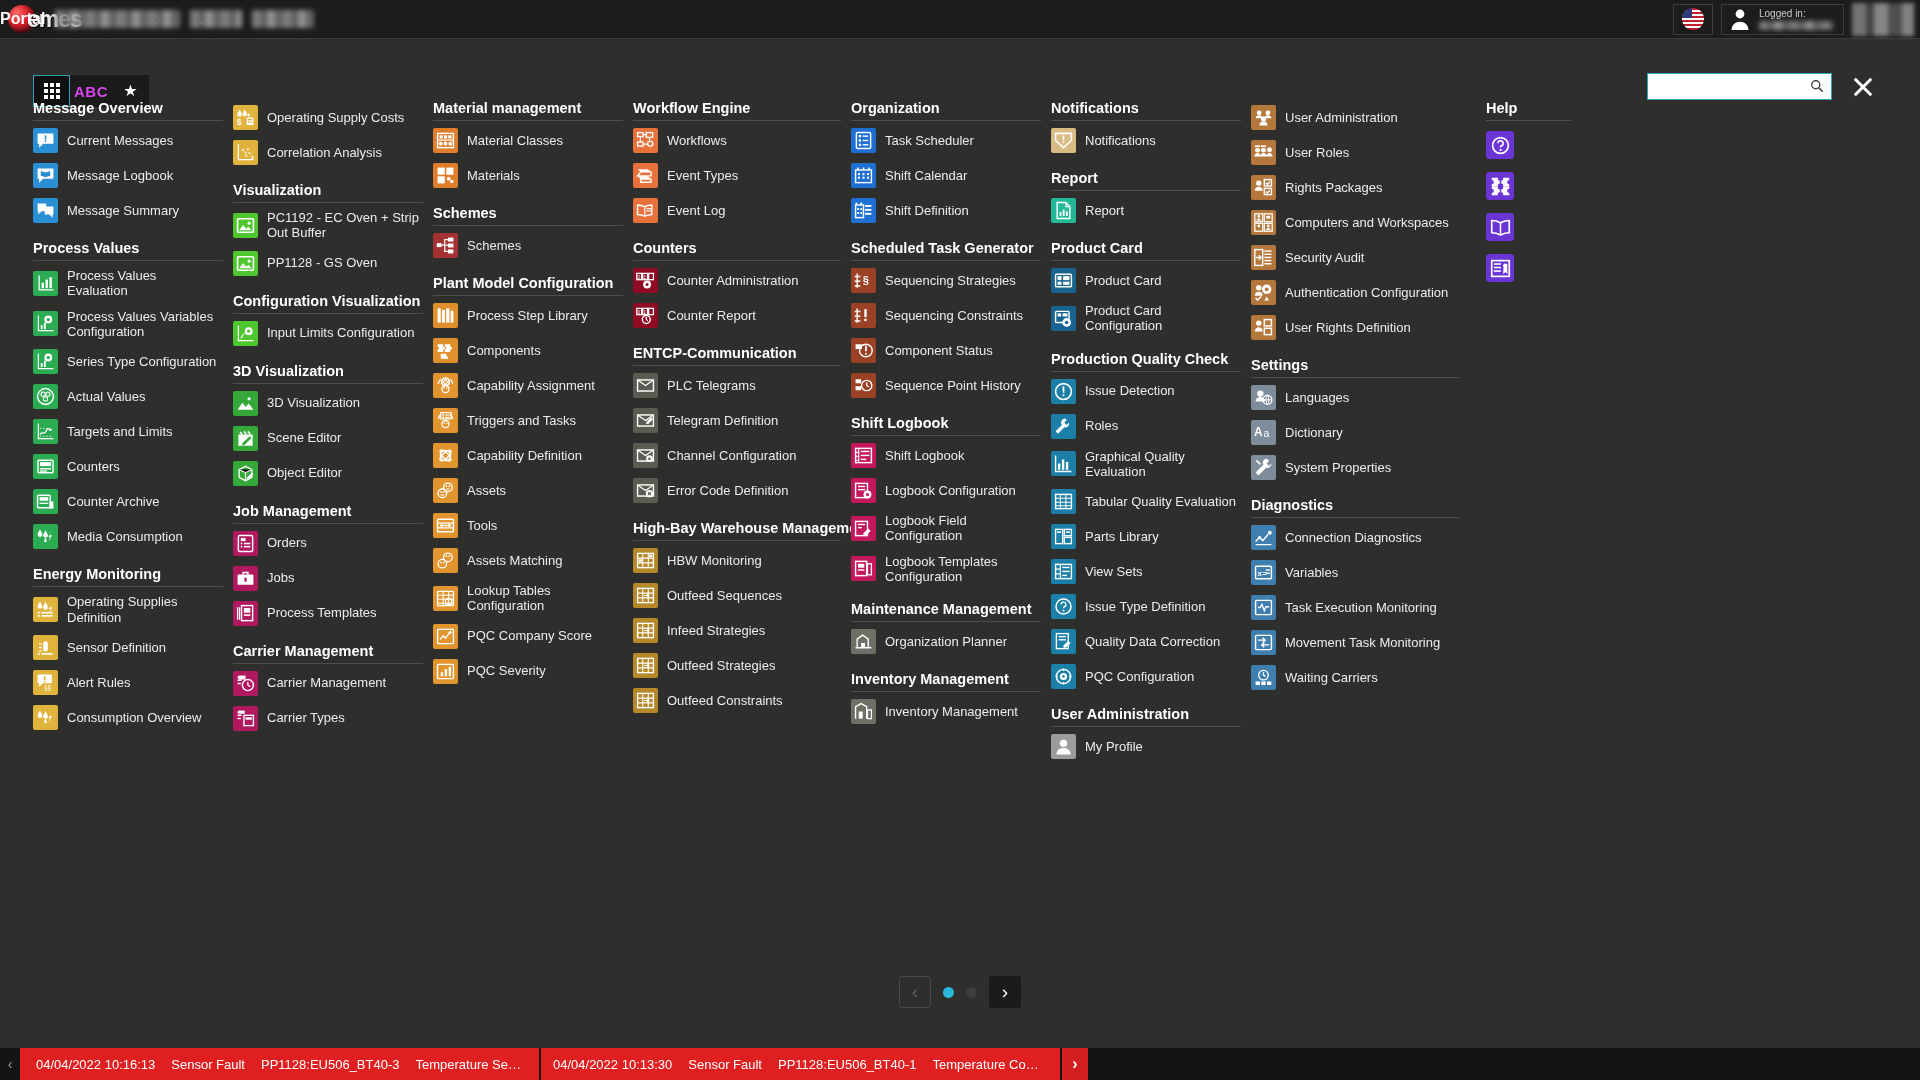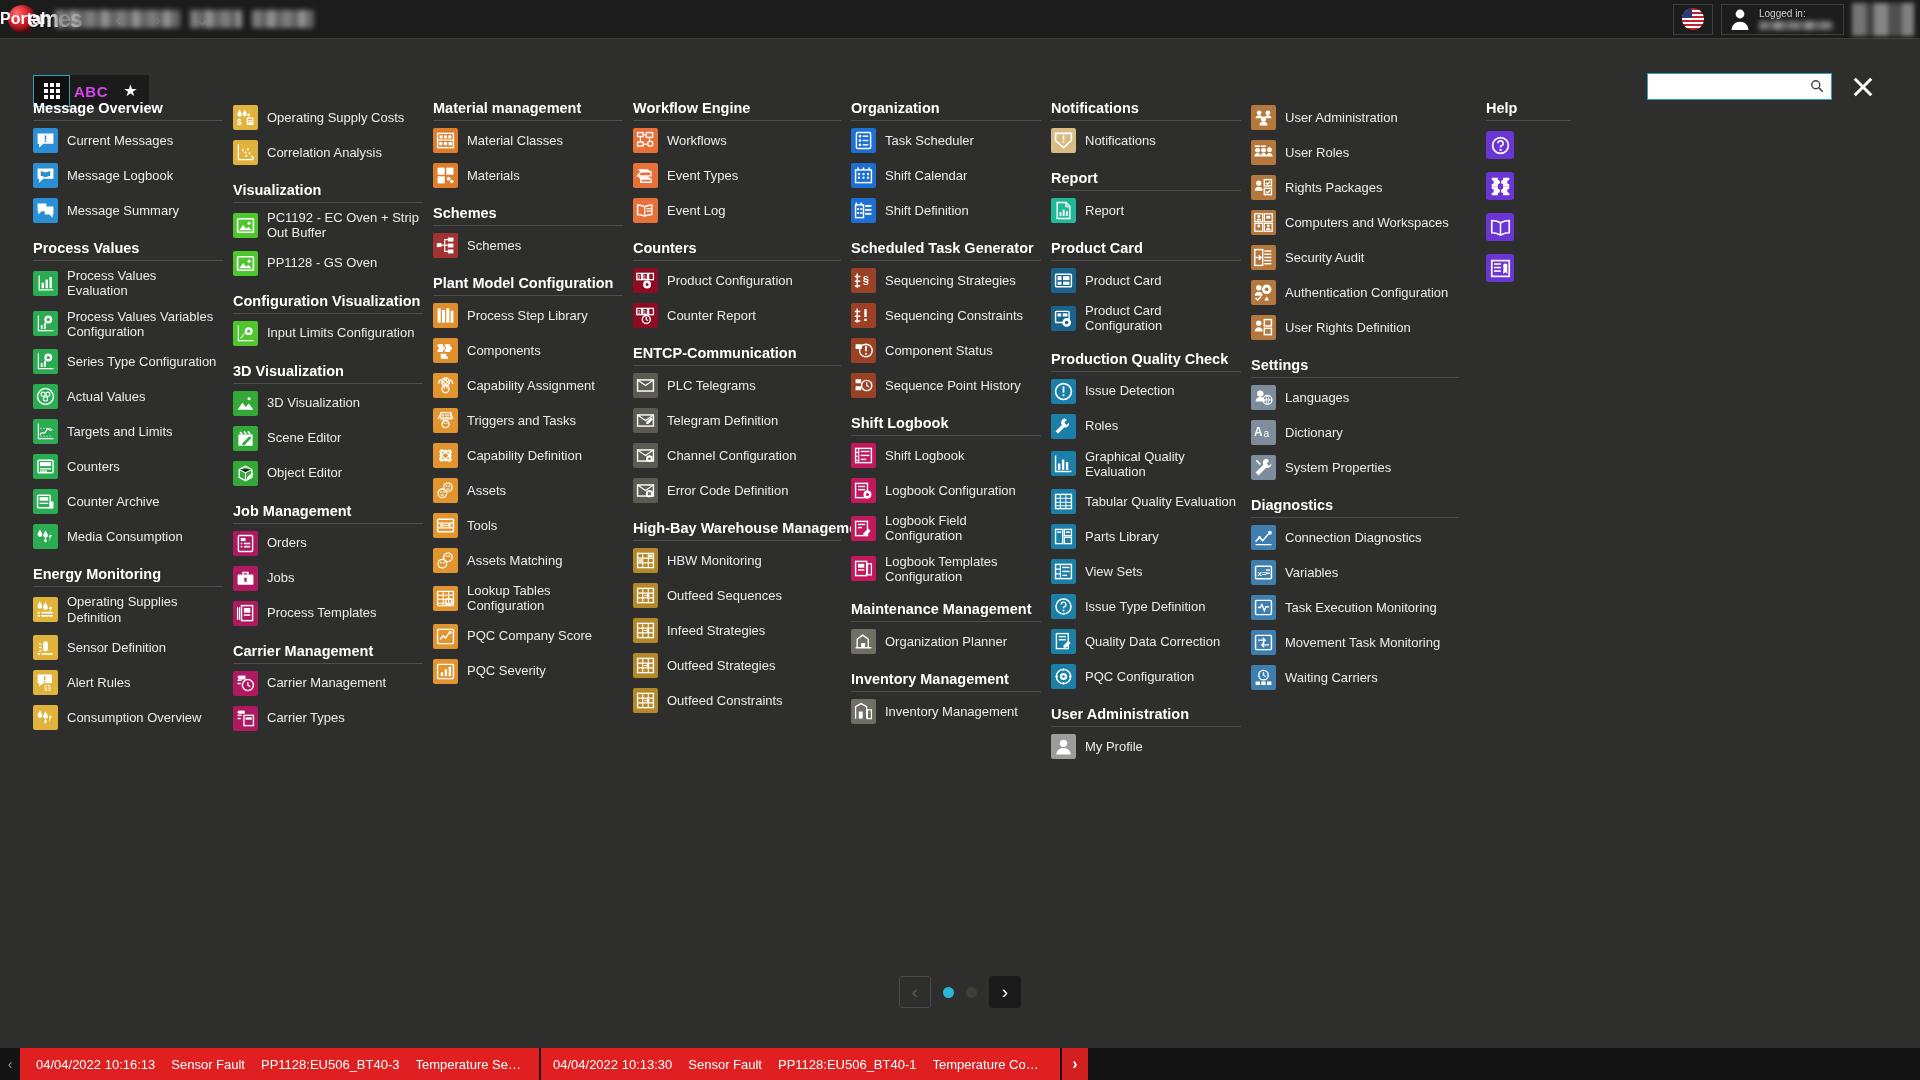--- a/index.html
+++ b/index.html
@@ -780,21 +780,21 @@
           <svg viewBox="0 0 24 24" width="19" height="19">
             <rect x="1" y="3" width="6" height="8" fill="none" stroke="#fff" stroke-width="1.6"></rect>
             <text x="2" y="9.5" font-size="6" fill="#fff">0</text>
             <rect x="8.5" y="3" width="6" height="8" fill="none" stroke="#fff" stroke-width="1.6"></rect>
             <text x="9.5" y="9.5" font-size="6" fill="#fff">1</text>
             <rect x="16" y="3" width="6" height="8" fill="none" stroke="#fff" stroke-width="1.6"></rect>
             <circle cx="14" cy="17" r="5" fill="#fff"></circle>
             <circle cx="14" cy="17" r="1.9" fill="#8e0b23"></circle>
           </svg>
         </div>
-        <div class="lbl">Product Configuration</div>
+        <div class="lbl">Counter Administration</div>
       </div>
       <div class="item">
         <div class="ic" style="background: rgb(142, 11, 35);">
           <svg viewBox="0 0 24 24" width="19" height="19">
             <rect x="1" y="3" width="6" height="8" fill="none" stroke="#fff" stroke-width="1.6"></rect>
             <text x="2" y="9.5" font-size="6" fill="#fff">0</text>
             <rect x="8.5" y="3" width="6" height="8" fill="none" stroke="#fff" stroke-width="1.6"></rect>
             <text x="9.5" y="9.5" font-size="6" fill="#fff">1</text>
             <rect x="16" y="3" width="6" height="8" fill="none" stroke="#fff" stroke-width="1.6"></rect>
             <circle cx="13" cy="17" r="5" fill="none" stroke="#fff" stroke-width="1.8"></circle>

